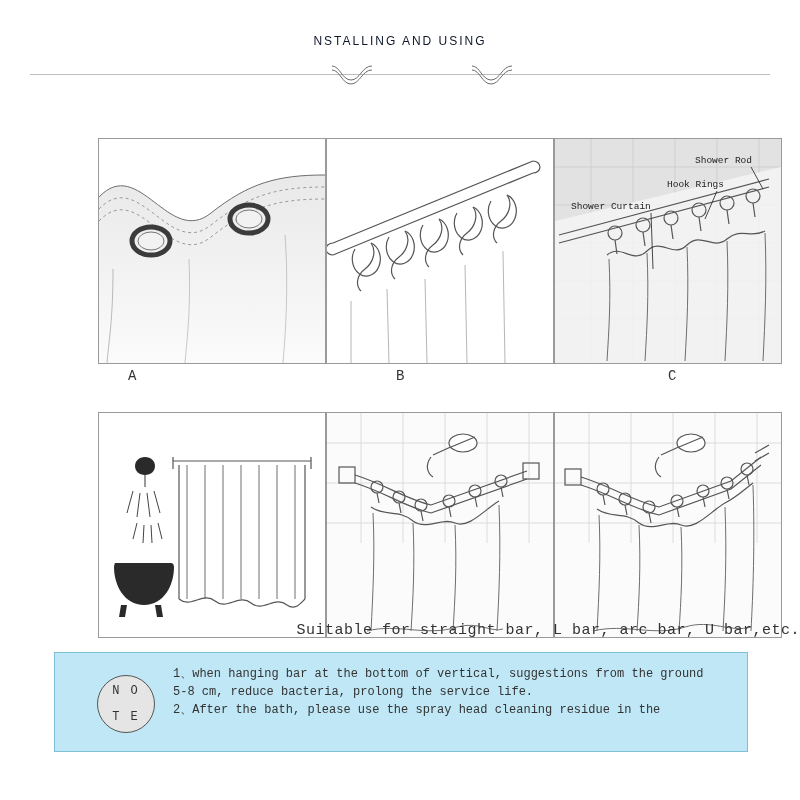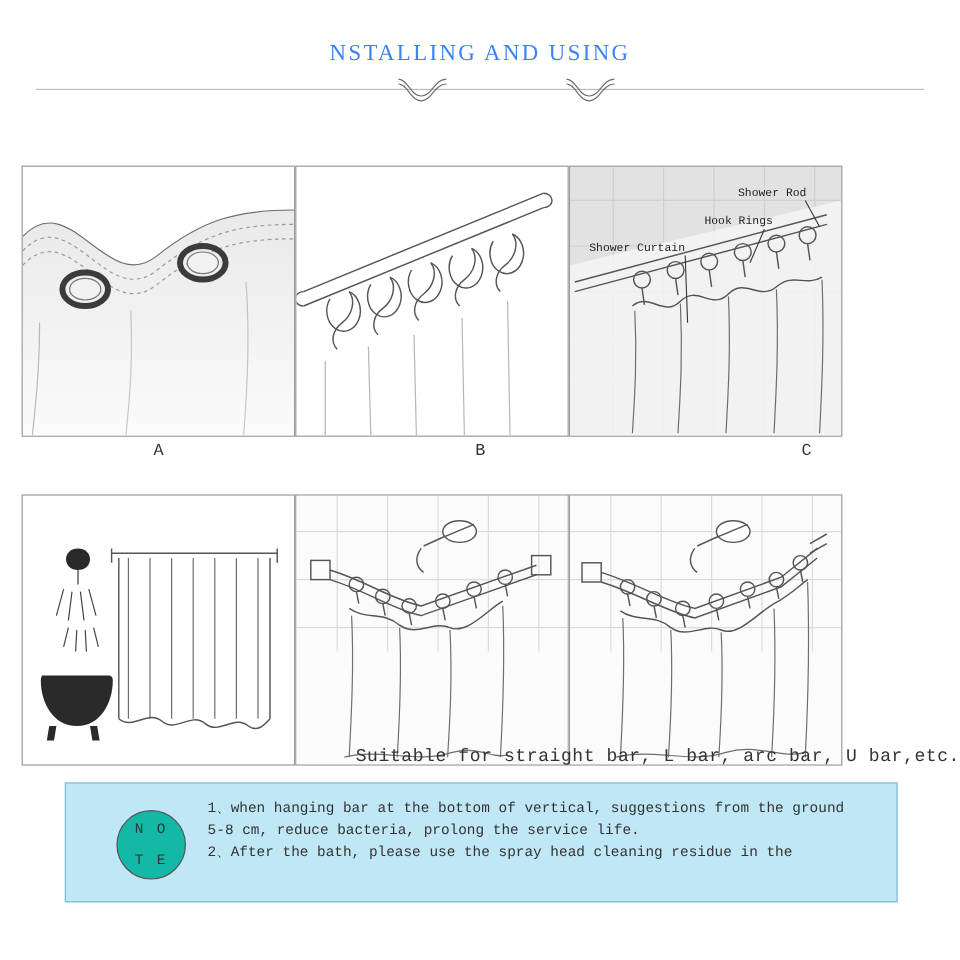--- a/index.html
+++ b/index.html
@@ -23,24 +23,24 @@
 
   
   .header {
     position: absolute;
     top: 34px;
     left: 0;
     width: 800px;
     text-align: center;
   }
   .header-title {
-    font-family: Liberation Serif, serif;
-    font-size: 19px;
+    font-family: Liberation Sans, sans-serif;
+    font-size: 12px;
     letter-spacing: 2px;
-    color: #3b82f6;
+    color: #0f172a;
     white-space: nowrap;
   }
   .divider-wrap {
     position: absolute;
     top: 62px;
     left: 30px;
     width: 740px;
     height: 24px;
   }
   .divider-line {
@@ -62,21 +62,21 @@
 
   
   .grid {
     position: absolute;
     top: 138px;
     left: 18px;
     width: 764px;
   }
   .row {
     display: flex;
-    justify-content: flex-start;
+    justify-content: flex-end;
   }
   .row.row2 { margin-top: 20px; }
   .panel {
     position: relative;
     width: 228px;
     height: 226px;
     border: 1px solid #9a9a9a;
     background: #ffffff;
     overflow: hidden;
     box-sizing: border-box;
@@ -124,21 +124,21 @@
     box-sizing: border-box;
   }
   .note-badge {
     position: absolute;
     left: 42px;
     top: 22px;
     width: 56px;
     height: 56px;
     border: 1px solid #555;
     border-radius: 50%;
-    background: #14b8a6;
+    background: #e5e5e5;
     display: flex;
     align-items: center;
     justify-content: center;
   }
   .note-badge span {
     font-family: "Liberation Mono", monospace;
     font-size: 12px;
     letter-spacing: 2px;
     color: #333;
     line-height: 13px;

